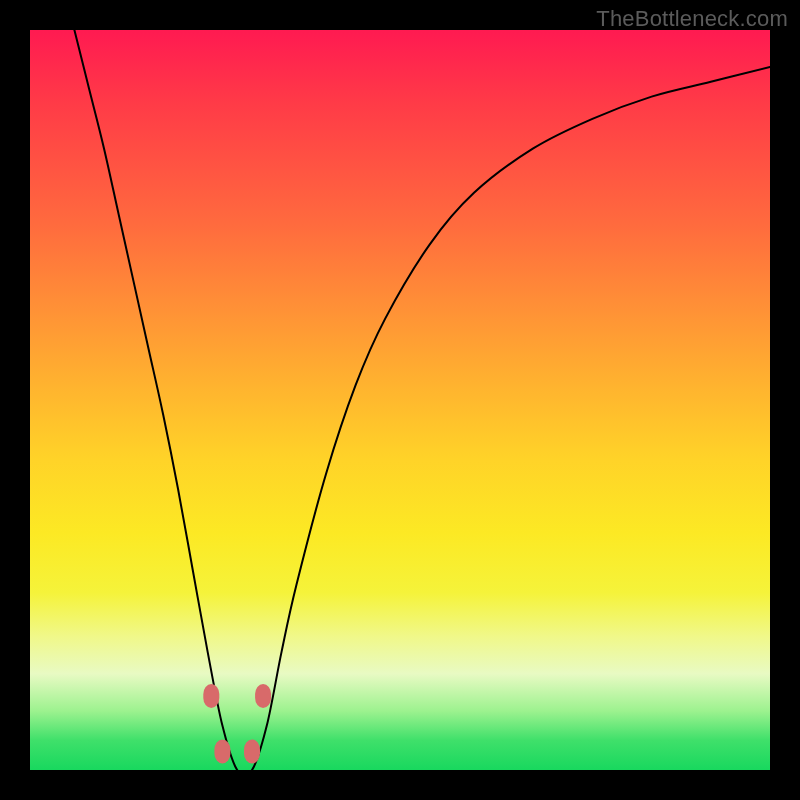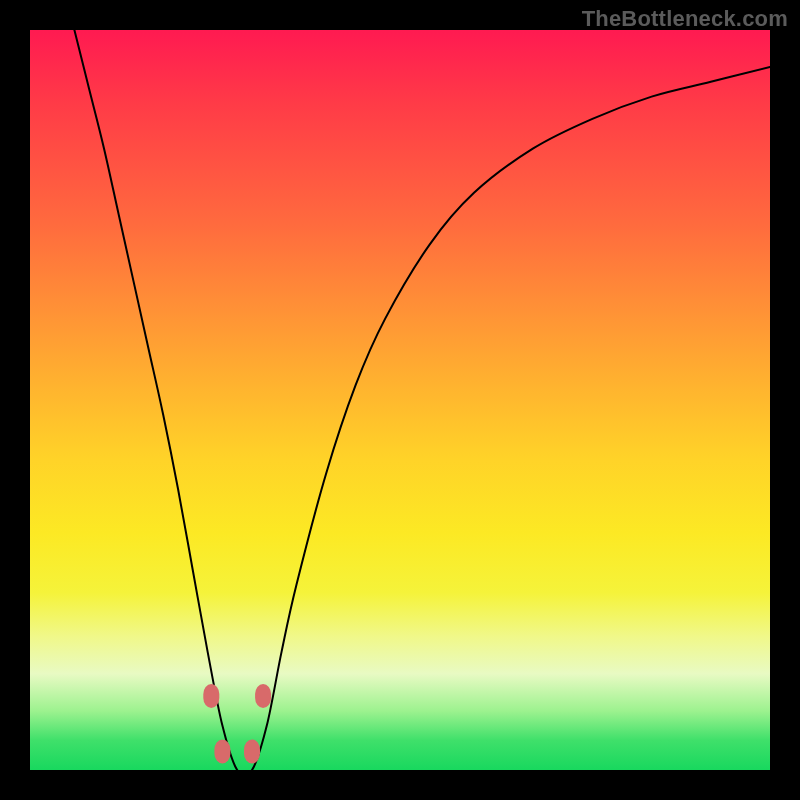--- a/index.html
+++ b/index.html
@@ -43,21 +43,21 @@
       #18d85e 100%
     );
   }
   .watermark {
     position: absolute;
     top: 6px;
     right: 12px;
     color: #5b5b5b;
     font-size: 22px;
     letter-spacing: 0.2px;
-    font-weight: 700;
+    font-weight: 400;
   }
   svg.curves {
     position: absolute;
     left: 0;
     top: 0;
     width: 740px;
     height: 740px;
   }
 </style>
 </head>

